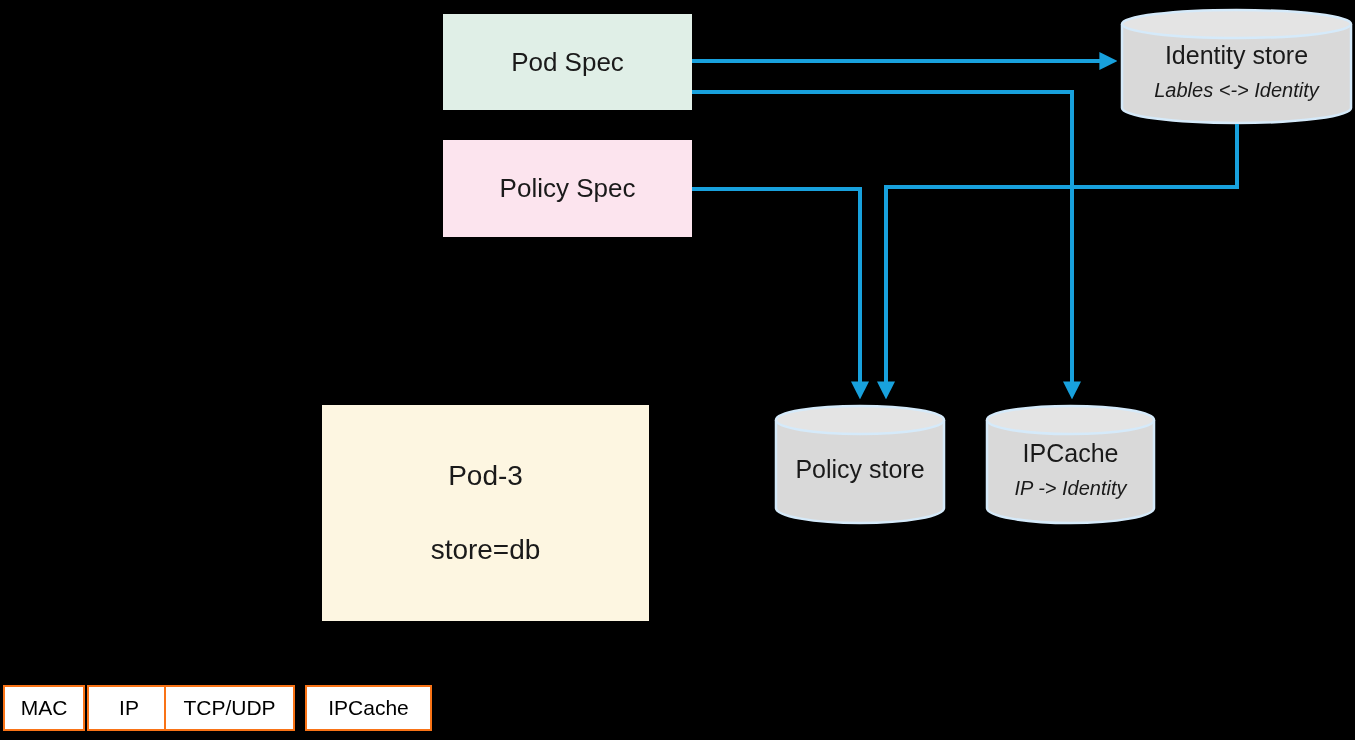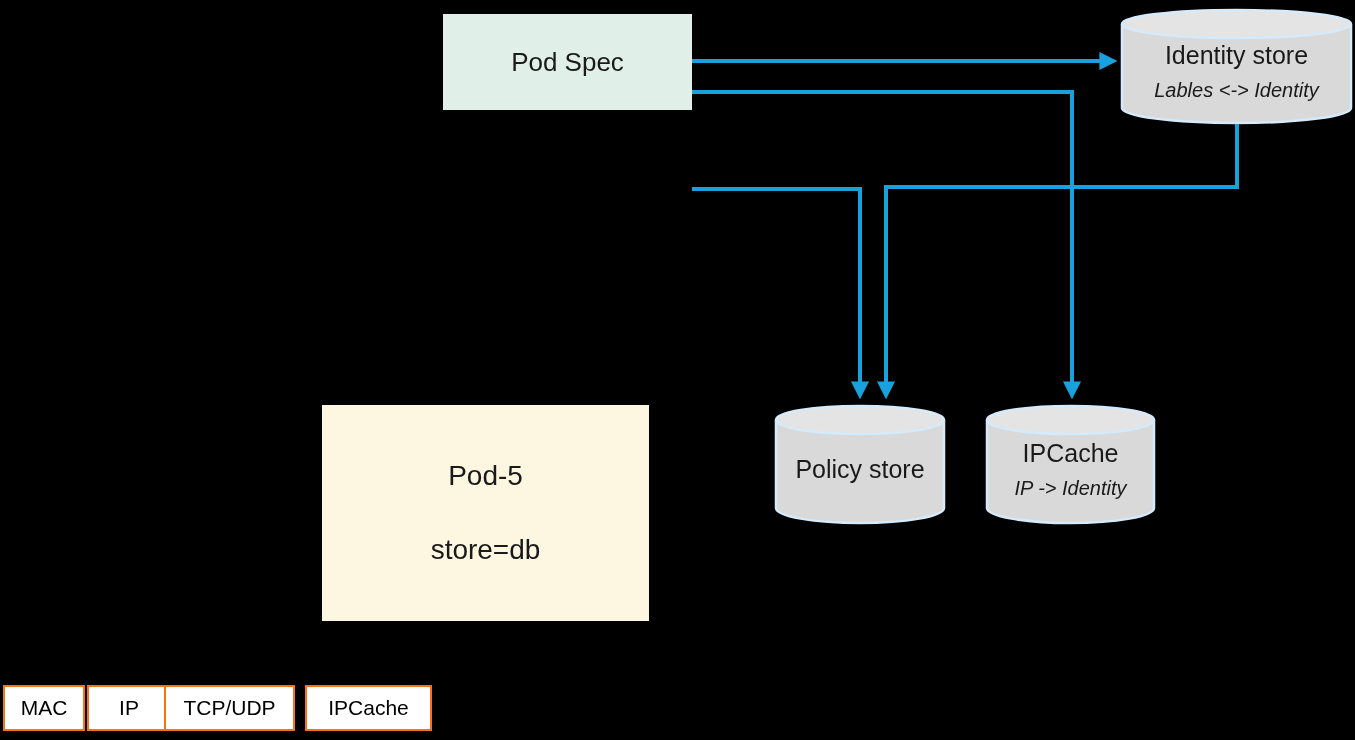--- a/index.html
+++ b/index.html
@@ -90,23 +90,26 @@
   <polyline points="692,61 1112,61" class="connector" marker-end="url(#arrowhead)"></polyline>
       <polyline points="692,92 1072,92 1072,394" class="connector" marker-end="url(#arrowhead)"></polyline>
       <polyline points="692,189 860,189 860,394" class="connector" marker-end="url(#arrowhead)"></polyline>
       <polyline points="1237,124 1237,187 886,187 886,394" class="connector" marker-end="url(#arrowhead)"></polyline>
     </svg>
 
   <div class="rect-node pod-spec">
     <span>Pod Spec</span>
   </div>
 
+  <div class="rect-node policy-spec">
+    <span>Policy Spec</span>
+  </div>
 
   <div class="rect-node pod1">
-    <span>Pod-5</span>
+    <span>Pod-3</span>
     <span>store=db</span>
   </div>
 
   <div class="cylinder identity-store">
     <svg viewBox="0 0 233 117">
       <path class="cyl-body" d="M2,16 V100 A114.5,15 0 0 0 231,100 V16"></path>
       <ellipse class="cyl-top" cx="116.5" cy="16" rx="114.5" ry="14"></ellipse>
     </svg>
     <div class="cyl-labels">
       <span class="cyl-title">Identity store</span>

